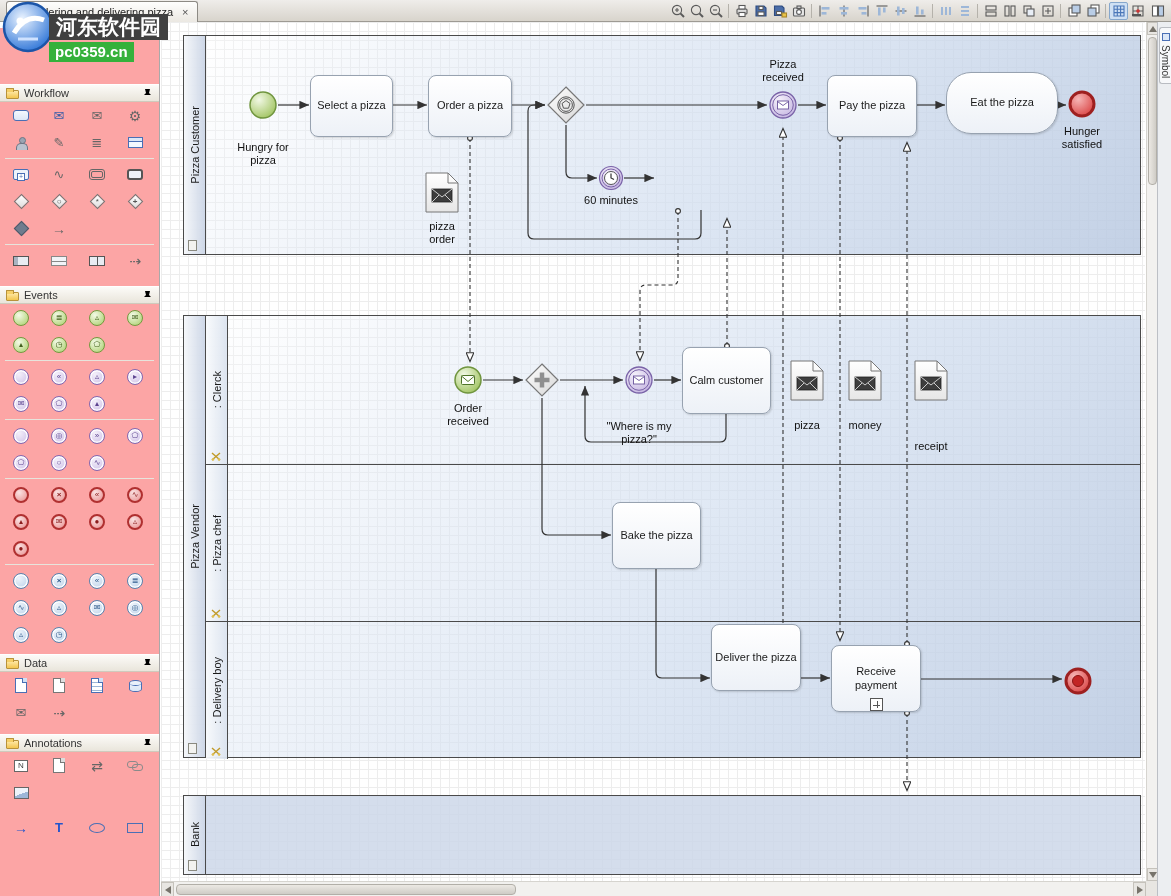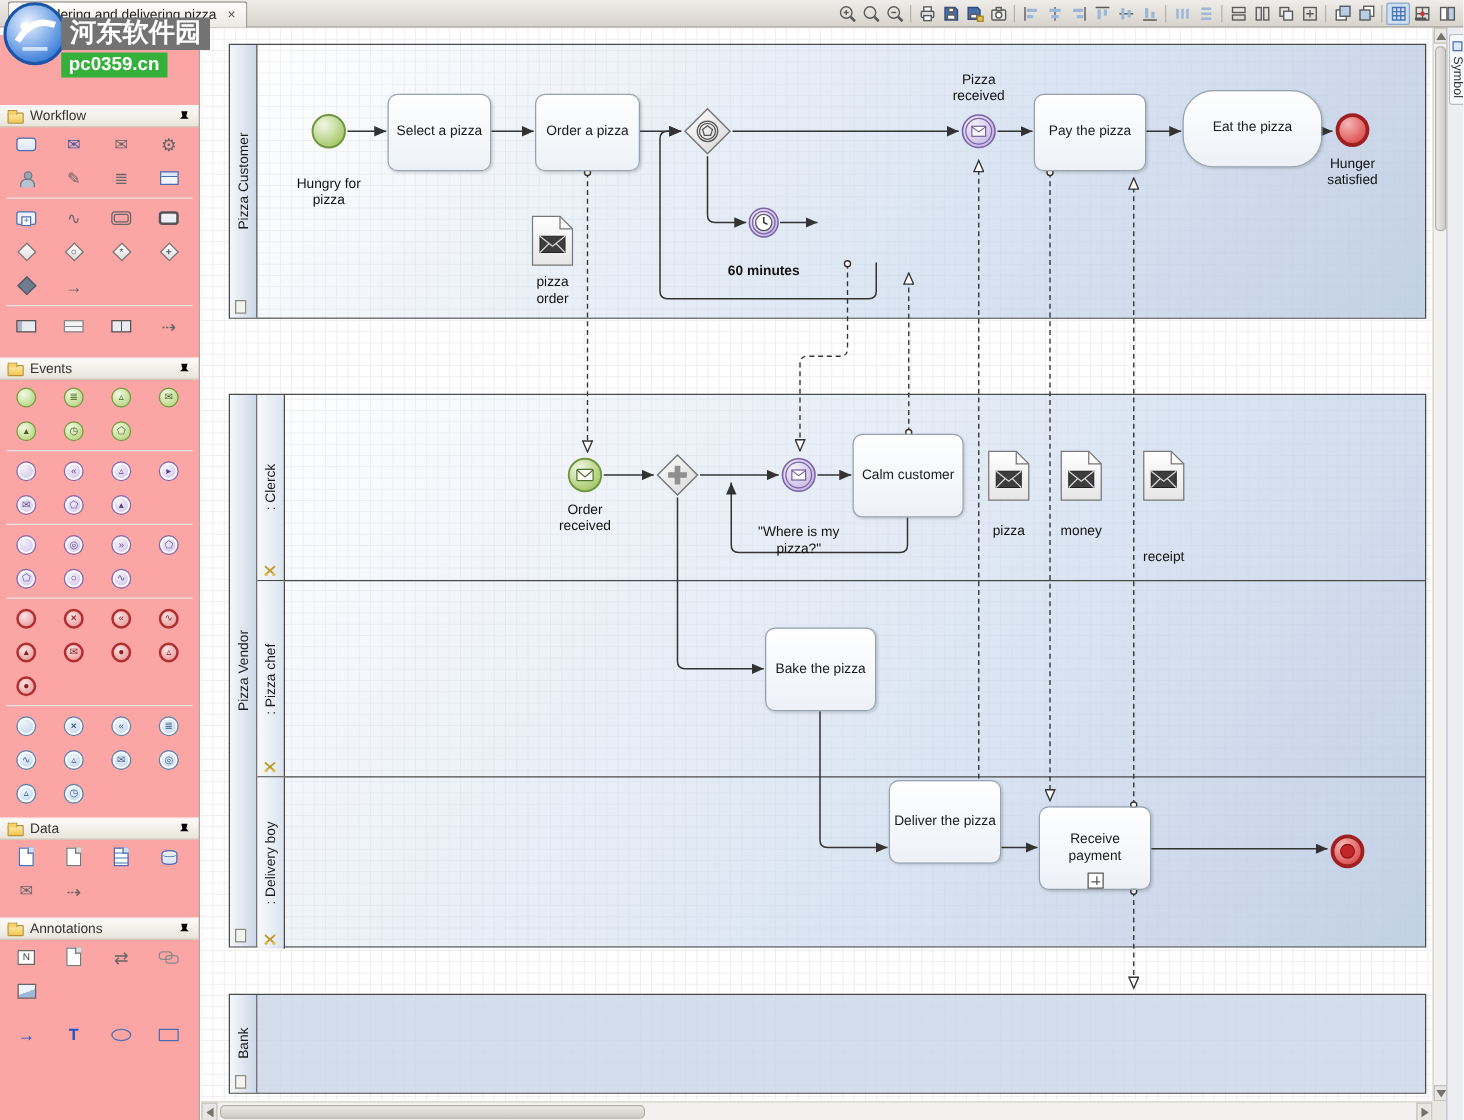--- a/index.html
+++ b/index.html
@@ -16,21 +16,21 @@
 .tbtn{width:19px;height:18px;display:flex;align-items:center;justify-content:center;border-radius:2px;}
 .tbtn.active{background:#cfe0f3;border:1px solid #86a7cc;}
 .tbtn svg{stroke:#5a5a5a;stroke-width:1.1;fill:none;}
 .tsep{width:1px;height:14px;background:#b5b2ab;margin:0 3px;}
 .winbtns{position:absolute;right:5px;top:3px;display:flex;gap:5px;z-index:41;}
 .winbtns .tbtn{width:16px;height:15px;}
 
 
 .watermark{position:absolute;left:2px;top:1px;display:flex;align-items:flex-start;z-index:60;}
 .wm-txt{margin-left:-5px;margin-top:13px;display:flex;flex-direction:column;}
-.wm-name{background:#737373;color:#fff;font-size:21px;font-weight:bold;padding:1px 7px;line-height:1.15;white-space:nowrap;}
+.wm-name{background:#404040;color:#fff;font-size:21px;font-weight:bold;padding:1px 7px;line-height:1.15;white-space:nowrap;}
 .wm-url{background:#35b13b;color:#fff;font-size:15px;font-weight:bold;padding:1px 6px;margin-top:2px;align-self:flex-start;line-height:1.2;}
 
 
 .palette{position:absolute;left:0;top:28px;width:160px;height:874px;background:#fca5a5;border-right:1px solid #a9a9a9;overflow:hidden;z-index:10;}
 .pal-hdr{height:18px;display:flex;align-items:center;gap:5px;padding:0 6px;background:linear-gradient(#fcfbf8,#e9e5db);border-bottom:1px solid #cfcabc;border-top:1px solid #fff;}
 .pal-title{flex:1;font-size:11px;color:#333;}
 .folder-ic{width:13px;height:9px;background:linear-gradient(#ffe9a8,#f3c64f);border:1px solid #b8923a;border-radius:1px;position:relative;margin-top:2px;}
 .folder-ic::before{content:"";position:absolute;left:-1px;top:-3px;width:6px;height:3px;background:#f6d068;border:1px solid #b8923a;border-bottom:none;border-radius:1px 1px 0 0;}
 .pal-row{display:flex;padding-left:2px;}
 .pi{width:38px;height:27px;display:flex;align-items:center;justify-content:center;position:relative;}
@@ -820,21 +820,21 @@
     </div>
 
     <div class="node" style="left:437px;top:143px;">
       <svg width="26" height="26">
         <circle cx="13" cy="13" r="11.5" fill="url(#epurp)" stroke="#7a63a8" stroke-width="1.2"></circle>
         <circle cx="13" cy="13" r="9" fill="none" stroke="#7a63a8" stroke-width="1"></circle>
         <circle cx="13" cy="13" r="6.5" fill="#fff" stroke="#555" stroke-width="1"></circle>
         <path d="M13,8.5 V13 L16,14.5" stroke="#333" stroke-width="1.2" fill="none"></path>
       </svg>
     </div>
-    <div class="nlabel" style="left:414px;top:189px;width:72px;font-weight:bold;">60 minutes</div>
+    <div class="nlabel" style="left:414px;top:172px;width:72px;">60 minutes</div>
 
 
     <div class="nlabel" style="left:593px;top:36px;width:58px;">Pizza received</div>
     <div class="node" style="left:607px;top:68px;">
       <svg width="30" height="30">
         <circle cx="15" cy="15" r="13" fill="url(#epurp)" stroke="#7a63a8" stroke-width="1.3"></circle>
         <circle cx="15" cy="15" r="10.3" fill="none" stroke="#7a63a8" stroke-width="1"></circle>
         <rect x="9.5" y="11" width="11" height="8" fill="#fff" stroke="#6b549c" stroke-width="0.9"></rect>
         <path d="M9.5,11.5 L15,15.5 L20.5,11.5" fill="none" stroke="#6b549c" stroke-width="0.9"></path>
       </svg>

